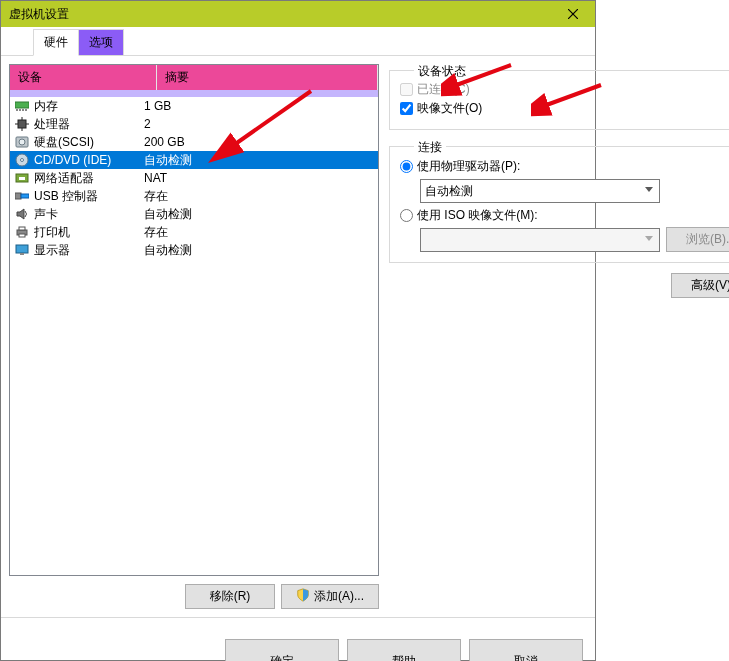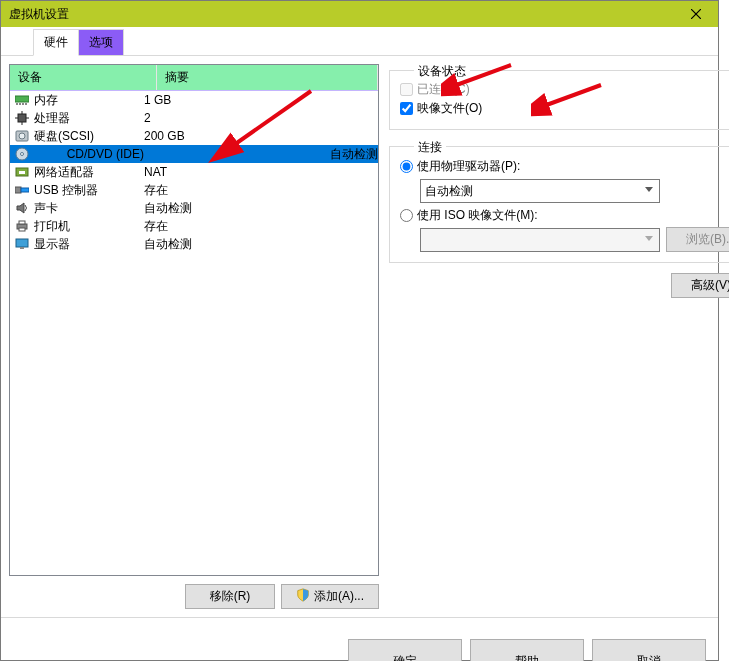--- a/index.html
+++ b/index.html
@@ -1,33 +1,33 @@
 <!DOCTYPE html>
 <html><head>
 <meta charset="utf-8">
 <style>
   html,body{margin:0;padding:0;font-family:"Microsoft YaHei","Segoe UI",Tahoma,sans-serif;font-size:12px;color:#000;background:#fff;}
-  .window{width:719px;height:661px;border:1px solid #7a7a7a;box-sizing:border-box;display:flex;flex-direction:column;position:relative;}
+  .window{width:596px;height:661px;border:1px solid #7a7a7a;box-sizing:border-box;display:flex;flex-direction:column;position:relative;}
   .titlebar{height:26px;background:#b8cc29;display:flex;align-items:center;padding:0 8px;position:relative;}
   .titlebar .title{flex:1;}
   .titlebar .close{position:absolute;right:0;top:0;width:45px;height:26px;display:flex;align-items:center;justify-content:center;}
   .titlebar .close svg{width:10px;height:10px;}
   .tabstrip{height:24px;padding:4px 4px 0 4px;display:flex;align-items:flex-end;border-bottom:1px solid #d9d9d9;background:#fff;}
   .tab{padding:4px 10px;border:1px solid #d9d9d9;border-bottom:none;background:#fff;margin-right:-1px;position:relative;}
   .tab.active{background:#fff;border-bottom:1px solid #fff;margin-bottom:-1px;z-index:2;margin-left:28px;}
   .tab.inactive{background:#8b5cf6;}
   .content{flex:1;display:flex;padding:8px;gap:4px;}
   .left{flex:0 0 370px;display:flex;flex-direction:column;}
   .dev-list{flex:1;border:1px solid #828790;background:#fff;overflow:hidden;}
-  .dev-header{display:flex;background:#86efac;border-bottom:1px solid #c4b5fd;}
+  .dev-header{display:flex;background:#ec4899;border-bottom:7px solid #c4b5fd;}
   .dev-header .col{padding:4px 8px;border-right:1px solid #e5e5e5;font-weight:normal;}
   .col-device{width:130px;}
   .col-summary{flex:1;}
   .dev-row{display:flex;align-items:center;height:18px;padding:0 0 0 4px;}
-  .dev-row.selected{background:#0078d7;color:#000000;text-align:right;}
+  .dev-row.selected{background:#0078d7;color:#ffffff;}
   .dev-row .icon{width:16px;height:16px;margin-right:4px;display:flex;align-items:center;justify-content:center;}
   .dev-row .device{width:110px;white-space:nowrap;overflow:hidden;}
   .dev-row .summary{flex:1;white-space:nowrap;}
   .left-buttons{display:flex;justify-content:flex-end;gap:6px;padding:8px 0 0 0;}
   .btn{background:#e1e1e1;border:1px solid #adadad;padding:3px 14px;display:inline-flex;align-items:center;gap:4px;min-width:60px;justify-content:center;}
   .right{flex:1;display:flex;flex-direction:column;gap:10px;padding:0 6px;}
   .fieldset{border:1px solid #d9d9d9;padding:8px 10px 10px 10px;position:relative;margin-top:6px;}
   .fieldset .legend{position:absolute;top:-8px;left:24px;background:#fff;padding:0 4px;}
   .chk-row{display:flex;align-items:center;gap:4px;margin:2px 0;}
   .chk-row.disabled{color:#888;}

